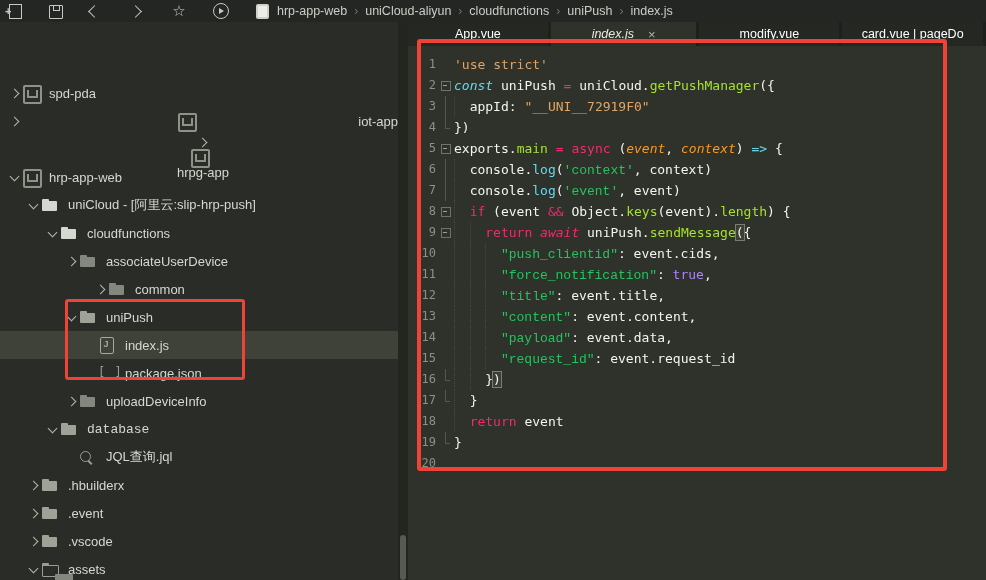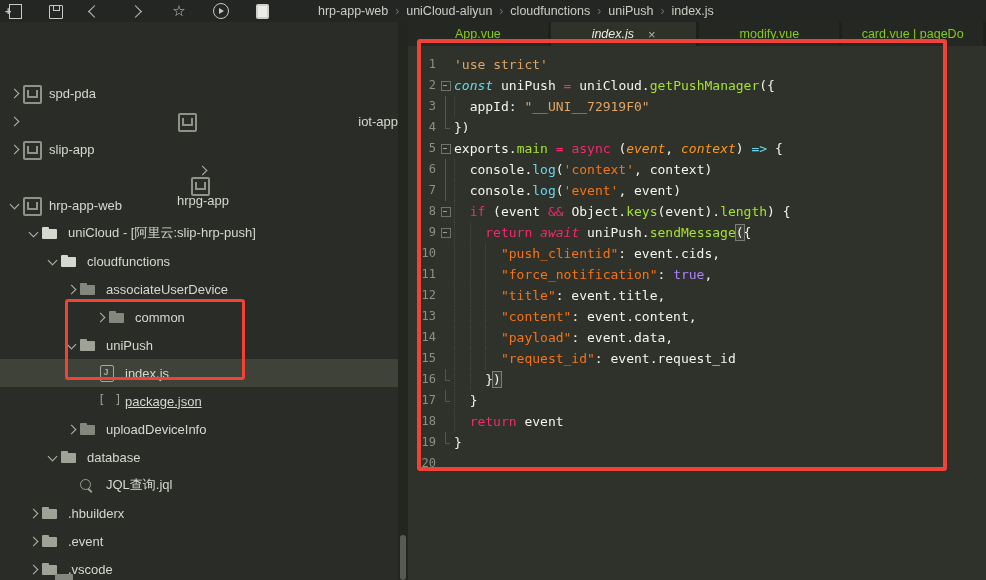--- a/index.html
+++ b/index.html
@@ -22,21 +22,21 @@
   .tb-save{margin-left:22px;}
   .tb-save::before{content:"";position:absolute;left:3px;top:2px;width:12px;height:12px;border:1.5px solid var(--ico);border-radius:1px;}
   .tb-save::after{content:"";position:absolute;left:7px;top:3px;width:5px;height:4px;border:1px solid var(--ico);border-top:none;}
   .chev-ico{width:9px;height:9px;border-left:1.7px solid var(--ico);border-bottom:1.7px solid var(--ico);}
   .tb-back{margin-left:26px;transform:rotate(45deg);}
   .tb-fwd{margin-left:32px;transform:rotate(225deg);}
   .tb-star{margin-left:30px;color:var(--ico);font-size:15px;line-height:16px;text-align:center;}
   .tb-run{margin-left:24px;}
   .tb-run::before{content:"";position:absolute;left:1px;top:0px;width:14px;height:14px;border:1.5px solid var(--ico);border-radius:50%;}
   .tb-run::after{content:"";position:absolute;left:7px;top:5px;width:0;height:0;border-left:5px solid var(--ico);border-top:3px solid transparent;border-bottom:3px solid transparent;}
-  .bc{display:flex;align-items:center;margin-left:26px;font-size:12.5px;color:#cccdc6;gap:41px;}
+  .bc{display:flex;align-items:center;margin-left:26px;font-size:12.5px;color:#cccdc6;}
   .bc-file-ico{width:13px;height:15px;background:#cfd1ca;border-radius:2px;position:relative;margin-right:8px;}
   .bc-file-ico::after{content:"";position:absolute;left:2px;top:2px;width:9px;height:11px;background:#ecede8;}
   .bc-sep{color:#6f7268;margin:0 7px;font-size:12px;}
   .bc-item{cursor:pointer;white-space:nowrap;}
 
   
   .sidebar{position:absolute;left:0;top:22px;width:408px;height:558px;background:var(--bg-sidebar);}
   .tree{position:absolute;left:0;top:17px;width:398px;margin-top:40px;}
   .tree-row{height:28px;display:flex;align-items:center;font-size:13px;color:var(--txt-tree);
             cursor:pointer;white-space:nowrap;}
@@ -61,36 +61,36 @@
   .ic-jql::before{content:"";position:absolute;left:1px;top:2px;width:9px;height:9px;border:1.6px solid #9a9d92;border-radius:50%;}
   .ic-jql::after{content:"";position:absolute;left:10px;top:11px;width:2px;height:5px;background:#9a9d92;transform:rotate(-45deg);}
   .sb-scroll{position:absolute;right:0;top:0;width:10px;height:558px;background:#232620;cursor:pointer;}
   .sb-thumb{position:absolute;left:2px;width:6px;top:513px;height:45px;background:#565a50;border-radius:3px;}
   .partial-ico{position:absolute;left:55px;top:552px;width:18px;height:6px;background:#84877d;border-radius:1px 1px 0 0;}
 
   
   .editor{position:absolute;left:408px;top:22px;width:578px;height:558px;background:var(--bg-editor);}
   .tabbar{position:absolute;left:0;top:0;width:578px;height:24px;background:var(--bg-tabbar);display:flex;}
   .tab{height:24px;display:flex;align-items:center;justify-content:center;font-size:12.5px;
-       color:#84cc16;background:var(--bg-tab);margin-right:3px;cursor:pointer;overflow:hidden;white-space:nowrap;}
+       color:#ffffff;background:var(--bg-tab);margin-right:3px;cursor:pointer;overflow:hidden;white-space:nowrap;}
   .tab.active{background:var(--bg-editor);color:#e9eae3;font-style:italic;}
   .tab .close{font-style:normal;margin-left:14px;color:#b0b3a9;font-size:13px;cursor:pointer;}
   .code{position:absolute;left:0;top:24px;width:578px;height:534px;
         font-family:"DejaVu Sans Mono",monospace;font-size:13px;line-height:21px;padding-top:8px;}
   .cl{height:21px;display:flex;white-space:pre;}
   .ln{width:30px;text-align:right;color:var(--txt-ln);flex:none;padding-right:2px;font-size:12px;}
   .fold{width:16px;flex:none;position:relative;}
   .fold.box::before{content:"";position:absolute;left:3px;top:6px;width:8px;height:8px;border:1px solid #70736a;}
   .fold.box::after{content:"";position:absolute;left:5px;top:10px;width:4px;height:1px;background:#9a9d92;}
   .fold.bar::before{content:"";position:absolute;left:7px;top:0;width:1px;height:21px;background:#54574e;}
   .fold.end::before{content:"";position:absolute;left:7px;top:0;width:1px;height:12px;background:#54574e;}
   .fold.end::after{content:"";position:absolute;left:7px;top:11px;width:5px;height:1px;background:#54574e;}
   .ct{flex:1;}
   .ind{display:inline-block;width:2ch;border-left:1px dotted #454a3f;height:21px;vertical-align:top;}
-  .t-d{color:#f4f4ef;} .t-s{color:#f97316;} .t-o{color:#e0a566;margin-top:25px;}
+  .t-d{color:#f4f4ef;} .t-s{color:#22c55e;font-family:Liberation Mono, monospace;} .t-o{color:#e0a566;margin-top:25px;}
   .t-k{color:#f92672;} .t-ki{color:#f92672;font-style:italic;}
   .t-ci{color:#66d9ef;font-style:italic;} .t-c{color:#66d9ef;}
   .t-f{color:#a6e22e;} .t-p{color:#fd971f;font-style:italic;} .t-n{color:#ae81ff;}
   .t-bx{color:#f4f4ef;outline:1px solid #7a7d71;background:#3a3e35;}
 
   
   .ann{position:absolute;border:4px solid var(--red);border-radius:3px;pointer-events:none;}
   .ann-sidebar{left:65px;top:277px;width:180px;height:81px;border-width:3px;}
   .ann-editor{left:9px;top:17px;width:530px;height:432px;}
 </style>
@@ -115,25 +115,20 @@
       <div class="tree-row" style="padding-left: 8px;">
         <span class="chev closed"></span>
         <span class="tico ic-proj"></span>
         <span>spd-pda</span>
       </div>
       <div class="tree-row" style="padding-left: 8px; justify-content: space-between;">
         <span class="chev closed"></span>
         <span class="tico ic-proj"></span>
         <span>iot-app</span>
       </div>
-      <div class="tree-row" style="padding-left: 8px;">
-        <span class="chev closed"></span>
-        <span class="tico ic-proj"></span>
-        <span>slip-app</span>
-      </div>
       <div class="tree-row" style="padding-left: 8px; flex-direction: column;">
         <span class="chev closed"></span>
         <span class="tico ic-proj"></span>
         <span>hrpg-app</span>
       </div>
       <div class="tree-row" style="padding-left: 8px;">
         <span class="chev open"></span>
         <span class="tico ic-proj"></span>
         <span>hrp-app-web</span>
       </div>
@@ -170,21 +165,21 @@
       <div class="tree-row" style="padding-left: 84px; text-decoration: underline;">
         <span class="chev none"></span>
         <span class="tico ic-pkg"></span>
         <span>package.json</span>
       </div>
       <div class="tree-row" style="padding-left: 65px;">
         <span class="chev closed"></span>
         <span class="tico ic-folder f-gray"></span>
         <span>uploadDeviceInfo</span>
       </div>
-      <div class="tree-row" style="padding-left: 46px;">
+      <div class="tree-row" style="padding-left: 46px; font-family: Liberation Mono, monospace;">
         <span class="chev open"></span>
         <span class="tico ic-folder f-mid"></span>
         <span>database</span>
       </div>
       <div class="tree-row" style="padding-left: 65px;">
         <span class="chev none"></span>
         <span class="tico ic-jql"></span>
         <span>JQL查询.jql</span>
       </div>
       <div class="tree-row" style="padding-left: 27px;">

